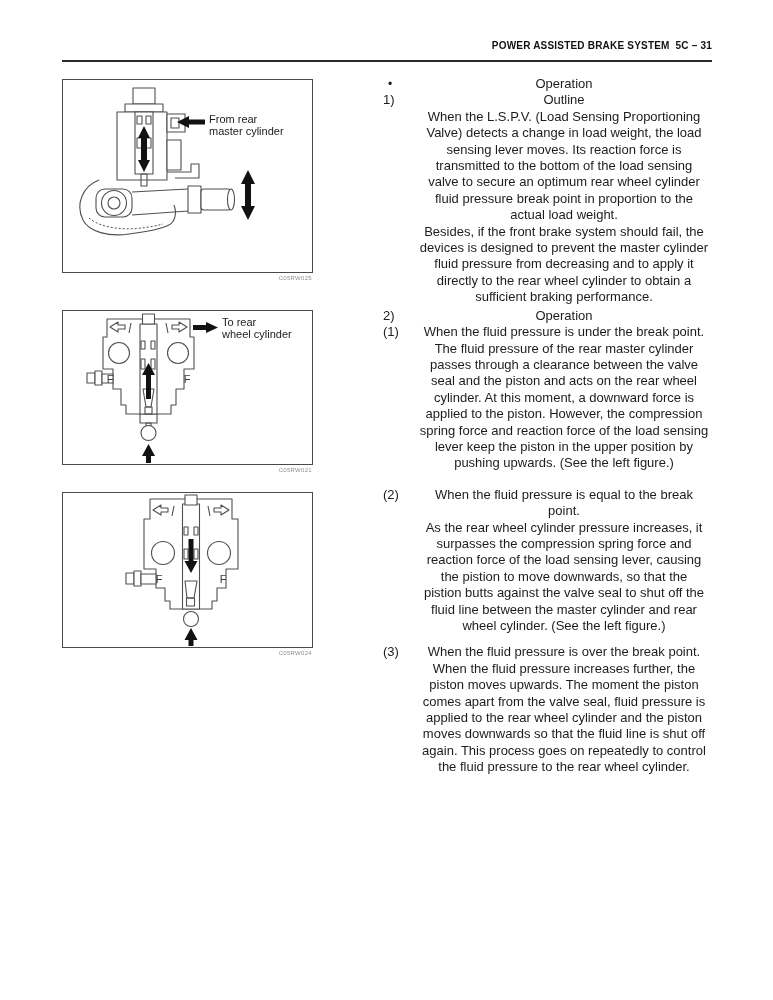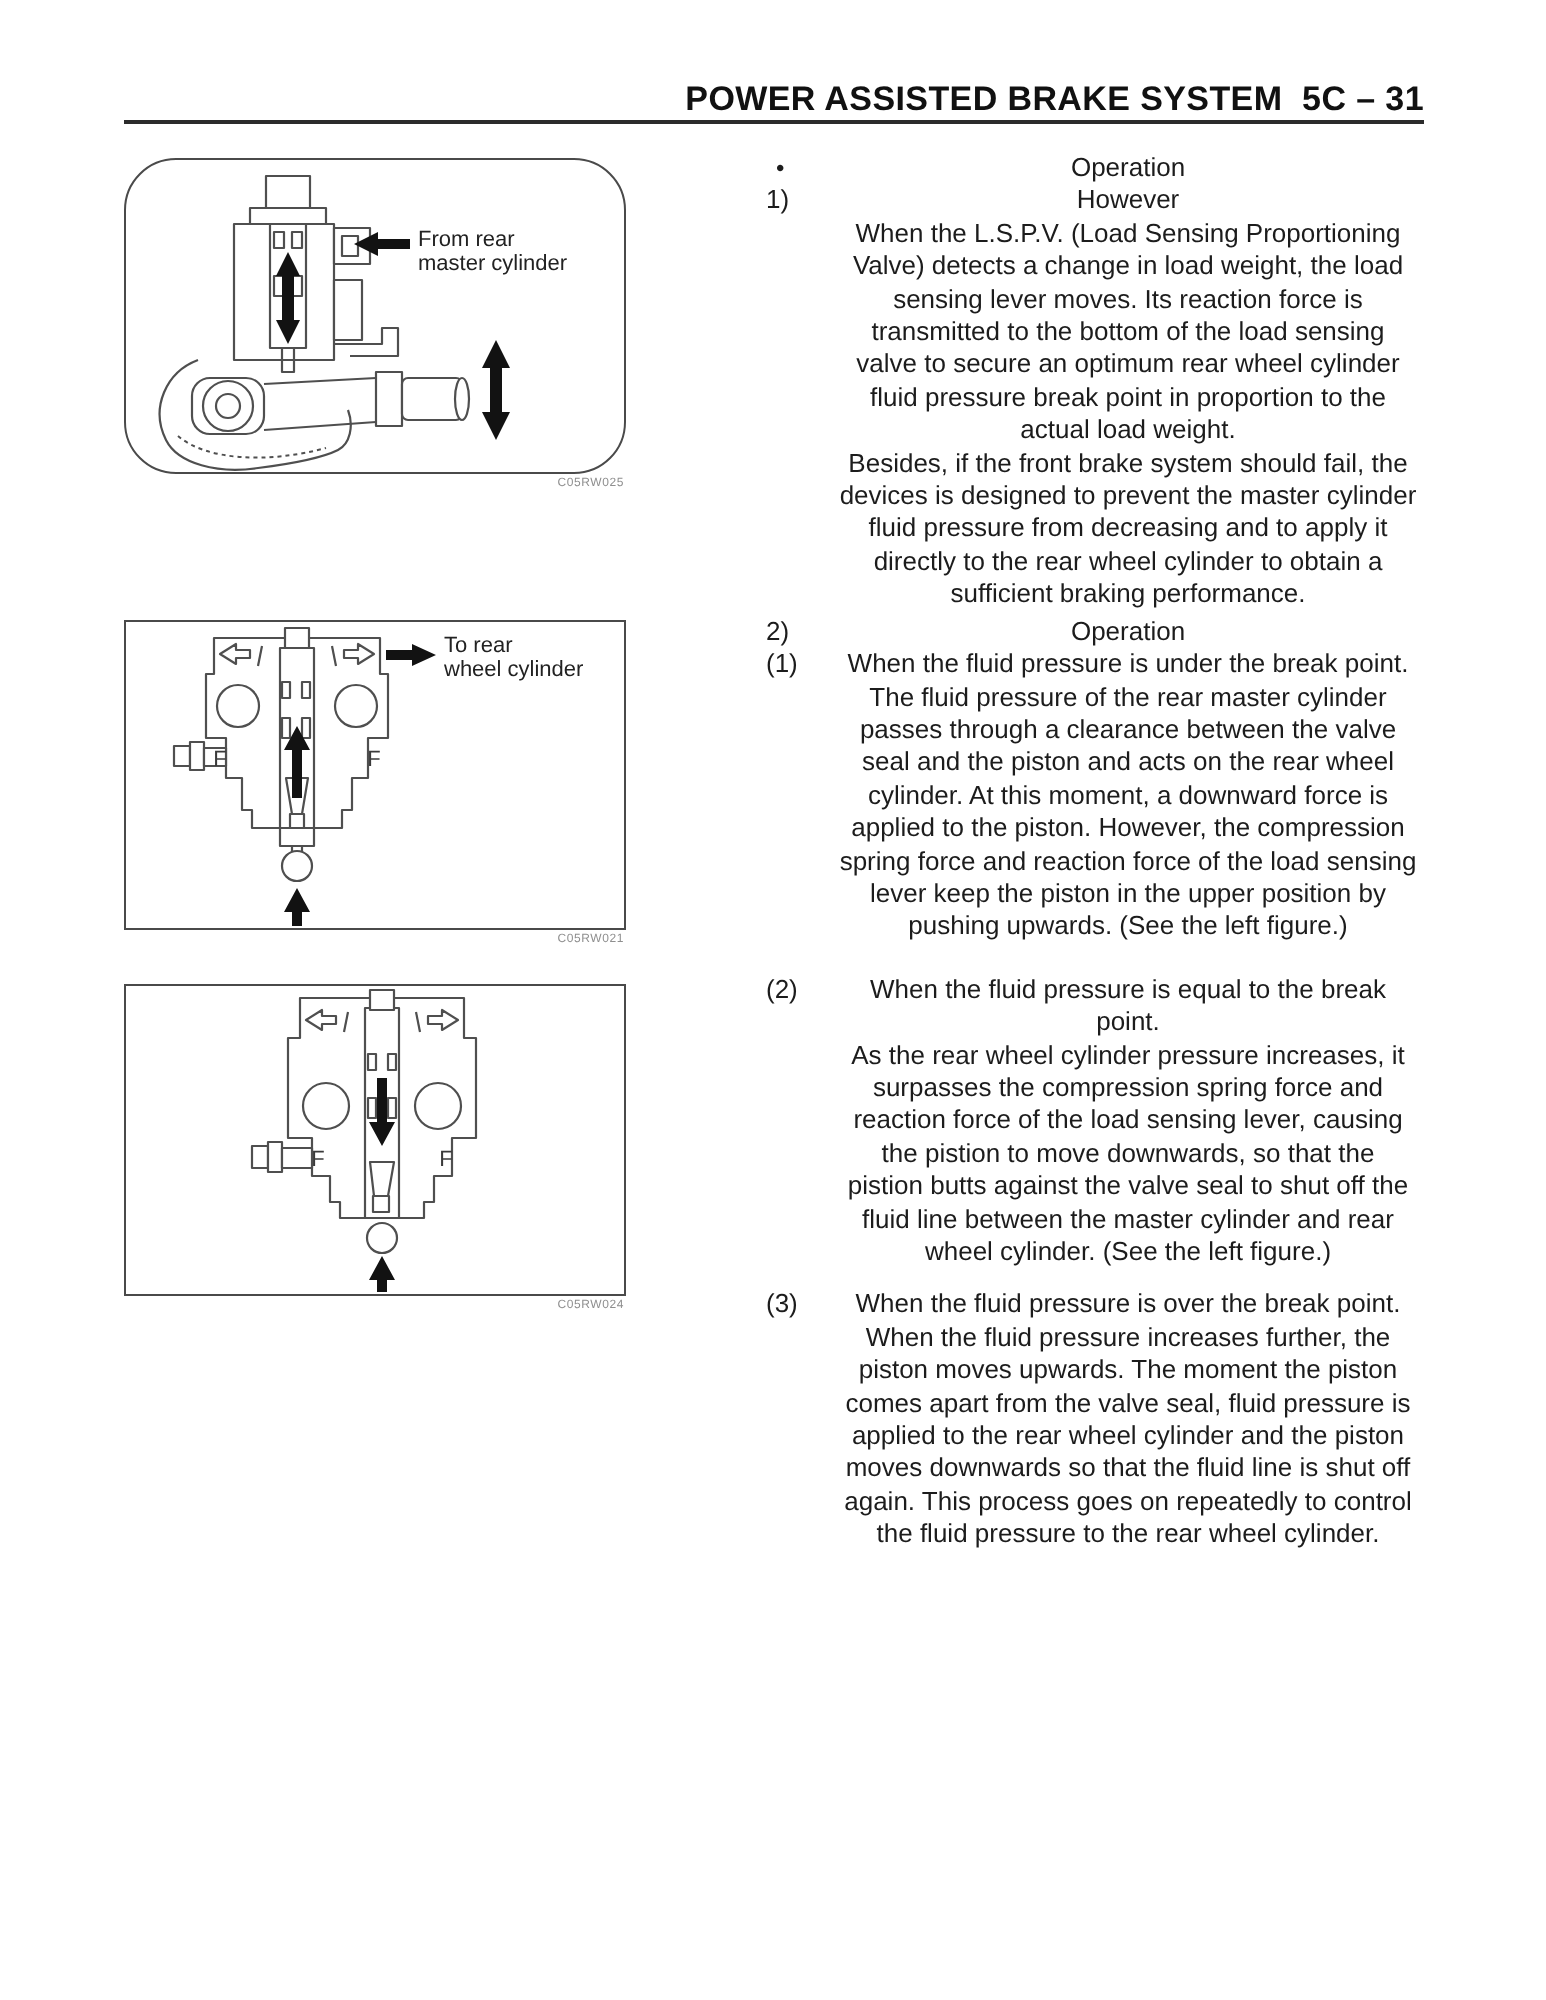--- a/index.html
+++ b/index.html
@@ -3,21 +3,21 @@
 <meta charset="utf-8">
 <style>
   html,body{margin:0;padding:0;}
   body{
     width:773px;height:1000px;position:relative;background:#ffffff;
     font-family:"Liberation Sans",sans-serif;color:#1e1e1e;overflow:hidden;
   }
   
   .header-title{
     position:absolute;top:40px;right:61px;
-    font-size:17px;font-weight:700;letter-spacing:.2px;color:#111;white-space:pre;
+    font-size:10px;font-weight:700;letter-spacing:.2px;color:#111;white-space:pre;
   }
   .header-rule{
     position:absolute;top:60px;left:62px;right:61px;height:0;
     border-top:2px solid #2b2b2b;
   }
   
   .fig{position:absolute;left:62px;width:251px;}
   .fig-frame{
     box-sizing:border-box;border:1px solid #4a4a4a;background:#fff;
   }
@@ -50,21 +50,21 @@
   .gap-b{margin-top:15px;}
   .gap-c{margin-top:10px;}
 </style>
 </head>
 <body>
 
 <div class="header-title">POWER ASSISTED BRAKE SYSTEM  5C – 31</div>
 <div class="header-rule"></div>
 
 <div class="fig" style="top:79px;">
-  <div class="fig-frame" style="height:158px;border-radius:26px;">
+  <div class="fig-frame" style="height:194px;">
     <svg width="249" height="156" viewBox="0 0 249 156">
 
       <g>
         <rect class="lnw" x="70" y="8" width="22" height="16"></rect>
         <rect class="lnw" x="62" y="24" width="38" height="8"></rect>
         <rect class="lnw" x="54" y="32" width="50" height="68"></rect>
         <rect class="lnw" x="104" y="34" width="18" height="18"></rect>
         <rect class="ln" x="108" y="38" width="8" height="10"></rect>
         <rect class="lnw" x="104" y="60" width="14" height="30"></rect>
         <polyline class="ln" points="104,92 128,92 128,84 136,84 136,98 112,98"></polyline>
@@ -189,21 +189,21 @@
   <div class="fig-caption">C05RW024</div>
 </div>
 
 <div class="text-col">
   <div class="row">
     <span class="marker bullet-marker">•</span>
     <span class="row-text">Operation</span>
   </div>
   <div class="row">
     <span class="marker">1)</span>
-    <span class="row-text">However</span>
+    <span class="row-text">Outline</span>
   </div>
   <div class="row">
     <span class="marker"></span>
     <div class="row-text pre">When the L.S.P.V. (Load Sensing Proportioning
 Valve) detects a change in load weight, the load
 sensing lever moves. Its reaction force is
 transmitted to the bottom of the load sensing
 valve to secure an optimum rear wheel cylinder
 fluid pressure break point in proportion to the
 actual load weight.

